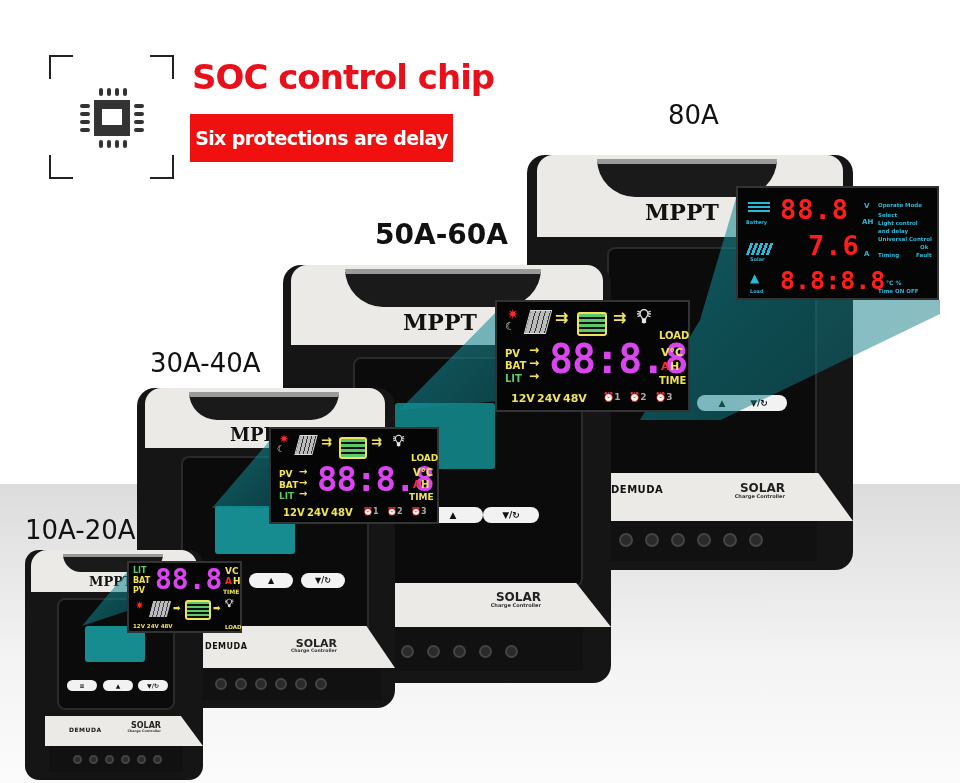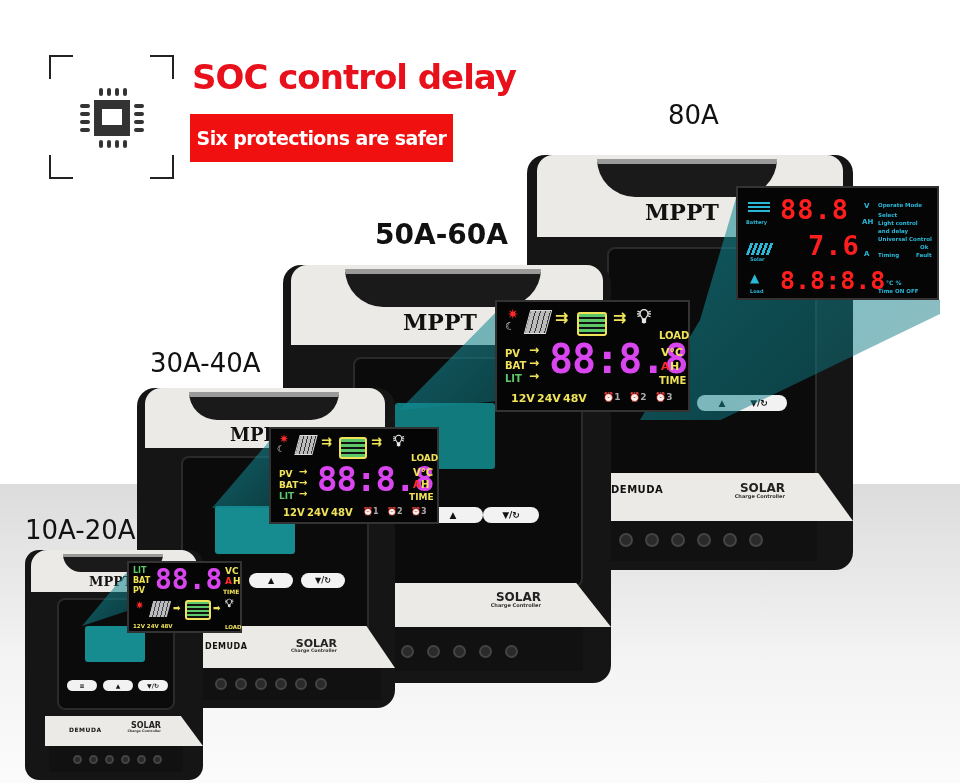--- a/index.html
+++ b/index.html
@@ -58,22 +58,22 @@
     <rect x="4" y="22" width="10" height="4" rx="2"></rect>
       <rect x="4" y="30" width="10" height="4" rx="2"></rect>
       <rect x="4" y="38" width="10" height="4" rx="2"></rect>
       <rect x="4" y="46" width="10" height="4" rx="2"></rect>
     <rect x="58" y="22" width="10" height="4" rx="2"></rect>
       <rect x="58" y="30" width="10" height="4" rx="2"></rect>
       <rect x="58" y="38" width="10" height="4" rx="2"></rect>
       <rect x="58" y="46" width="10" height="4" rx="2"></rect>
   </g>
 </svg>
-<div class="title">SOC control delay</div>
-<div class="badge">Six protections are safer</div>
+<div class="title">SOC control chip</div>
+<div class="badge">Six protections are delay</div>
 
 <div class="size" style="left:668px;top:100px;font-size:26px">80A</div>
 <div class="size b" style="left:375px;top:218px;font-size:28px">50A-60A</div>
 <div class="size" style="left:150px;top:348px;font-size:26px">30A-40A</div>
 <div class="size" style="left:25px;top:515px;font-size:26px">10A-20A</div>
 
 <div class="dev" style="left:527px;top:155px;width:326px;height:415px">
   <div class="body"></div>
   <div class="topw" style="left:10px;top:0;width:306px;height:82px"></div>
   <div class="topgrille" style="left:70px;top:4px;width:180px;height:38px"></div>

